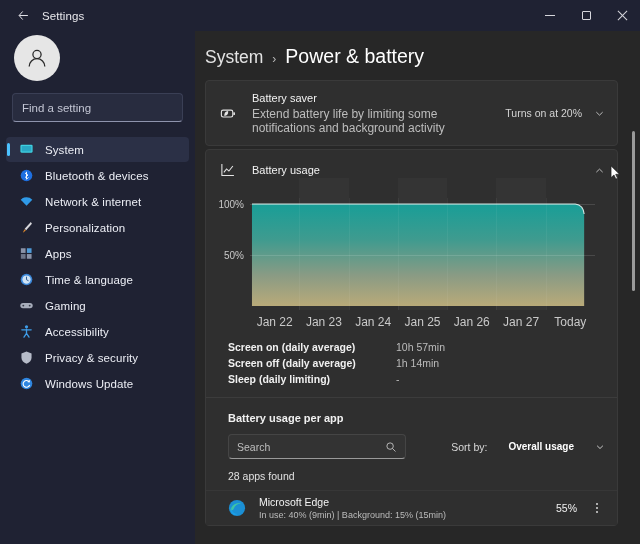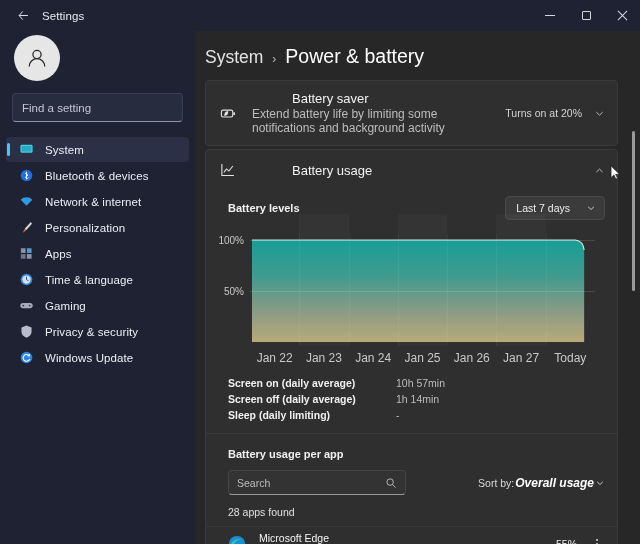--- a/index.html
+++ b/index.html
@@ -115,21 +115,21 @@
     margin-bottom: 3px;
   }
   .card-row {
     display: flex; align-items: center;
     padding: 10px 12px;
     min-height: 44px;
     cursor: pointer;
   }
   .card-ico { width: 20px; flex: 0 0 20px; display: flex; align-items: center; justify-content: center; }
   .card-texts { margin-left: 14px; flex: 1; min-width: 0; }
-  .card-title { font-size: 13px; color: #f2f2f2; line-height: 15px; margin-left: 40px; }
+  .card-title { font-size: 11px; color: #f2f2f2; line-height: 15px; }
   .card-sub { font-size: 12px; color: #bdbdbd; line-height: 14px; margin-top: 1px; }
   .card-right { display: flex; align-items: center; gap: 12px; margin-left: 10px; }
   .card-value { font-size: 10.5px; color: #d4d4d4; white-space: nowrap; }
   .chev { width: 11px; height: 11px; opacity: .9; }
 
   
   .usage-card { background: #2f2f2f; border: 1px solid #3a3a3a; border-radius: 4px; }
   .usage-head {
     display: flex; align-items: center; padding: 10px 12px; min-height: 40px; cursor: pointer;
   }
@@ -189,23 +189,23 @@
   .app-search {
     width: 178px; height: 25px; border-radius: 4px;
     background: #333333; border: 1px solid #454545; border-bottom: 1px solid #9a9a9a;
     display: flex; align-items: center; padding: 0 8px; cursor: text;
   }
   .app-search input {
     flex: 1; background: transparent; border: none; outline: none;
     color: #e8e8e8; font-size: 10.5px; font-family: inherit;
   }
   .app-search input::placeholder { color: #bfbfbf; }
-  .sortby { display: flex; align-items: center; gap: 1px; cursor: pointer; }
+  .sortby { display: flex; align-items: center; gap: 21px; cursor: pointer; }
   .sortby-label { font-size: 10.5px; color: #d8d8d8; }
-  .sortby-value { font-size: 12px; color: #ffffff; font-weight: bold; font-style: italic; }
+  .sortby-value { font-size: 10px; color: #ffffff; font-weight: bold; }
   .apps-found { font-size: 10.5px; color: #e0e0e0; padding-top: 11px; }
 
   .app-list { margin-top: 8px; margin-left: -12px; margin-right: -12px; }
   .app-row {
     display: flex; align-items: center;
     height: 35px; padding: 0 14px 0 22px;
     border-top: 1px solid #373737;
     background: #2f2f2f;
     cursor: pointer;
   }
@@ -345,20 +345,29 @@
           <span class="nav-ico">
             <svg width="15" height="15" viewBox="0 0 16 16">
               <rect x="1.4" y="5.2" width="13.2" height="5.8" rx="2.9" fill="#a6acba"></rect>
               <circle cx="4.6" cy="8.1" r="1" fill="#343845"></circle>
               <circle cx="11.4" cy="8.1" r="1" fill="#343845"></circle>
             </svg>
           </span>
           <span class="nav-label">Gaming</span>
         </div>
 
+        <div class="nav-item">
+          <span class="nav-ico">
+            <svg width="15" height="15" viewBox="0 0 16 16">
+              <circle cx="8" cy="3" r="1.7" fill="#3e9de8"></circle>
+              <path d="M3 6.2 H13 M8 5.4 V10 M8 10 L5.3 14 M8 10 L10.7 14" stroke="#3e9de8" stroke-width="1.4" fill="none" stroke-linecap="round"></path>
+            </svg>
+          </span>
+          <span class="nav-label">Accessibility</span>
+        </div>
 
         <div class="nav-item">
           <span class="nav-ico">
             <svg width="15" height="15" viewBox="0 0 16 16">
               <path d="M8 1.6 L13.4 3.6 V8 C13.4 11.3 10.9 13.6 8 14.6 C5.1 13.6 2.6 11.3 2.6 8 V3.6 Z" fill="#b6bcc9"></path>
             </svg>
           </span>
           <span class="nav-label">Privacy &amp; security</span>
         </div>
 
@@ -418,29 +427,20 @@
             <div class="card-texts">
               <div class="card-title">Battery usage</div>
             </div>
             <svg class="chev" viewBox="0 0 16 16">
               <path d="M3.4 10.4 L8 6 L12.6 10.4" fill="none" stroke="#dcdcdc" stroke-width="1.3"></path>
             </svg>
           </div>
 
           <div class="usage-body">
 
-            <div class="section-head">
-              <span class="section-title">Battery levels</span>
-              <div class="dropdown">
-                <span class="dropdown-label">Last 7 days</span>
-                <svg width="10" height="10" viewBox="0 0 16 16">
-                  <path d="M3.4 6 L8 10.4 L12.6 6" fill="none" stroke="#dcdcdc" stroke-width="1.4"></path>
-                </svg>
-              </div>
-            </div>
 
             <div class="chart-wrap">
               <div class="chart">
                 <div class="bands">
                   <div class="band"></div>
                   <div class="band alt"></div>
                   <div class="band"></div>
                   <div class="band alt"></div>
                   <div class="band"></div>
                   <div class="band alt"></div>

